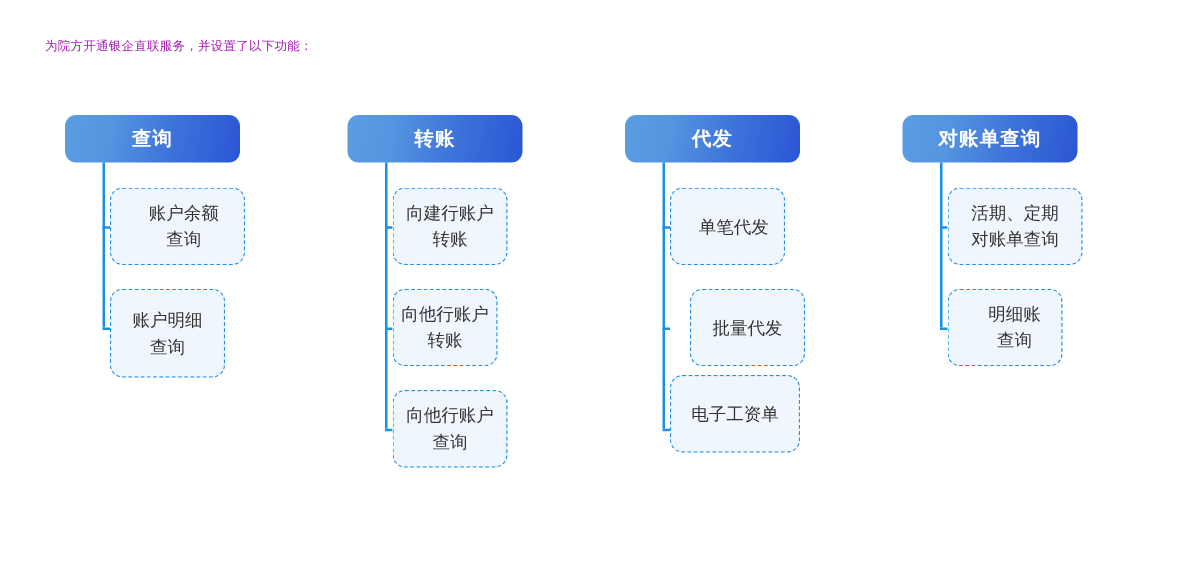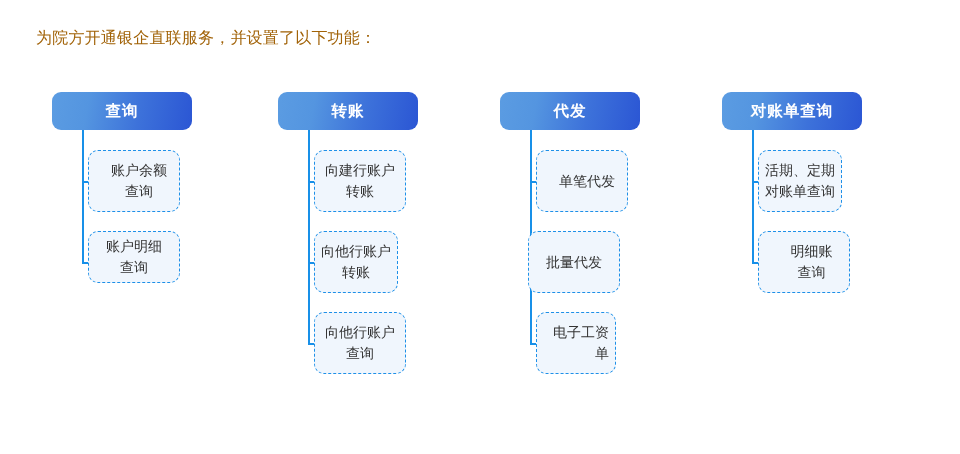--- a/index.html
+++ b/index.html
@@ -21,23 +21,23 @@
     left: 0;
     top: 0;
     width: 960px;
     height: 454px;
   }
 
   .intro-text {
     position: absolute;
     left: 36px;
     top: 28px;
-    font-size: 16px;
+    font-size: 10px;
     line-height: 20px;
-    color: #a16207;
+    color: #a21caf;
     white-space: nowrap;
     letter-spacing: 0.2px;
   }
 
   .column {
     position: absolute;
     top: 92px;
   }
 
   .col-header {
@@ -99,26 +99,26 @@
 </head>
 <body>
 
 <div id="canvas">
   <div class="intro-text">为院方开通银企直联服务，并设置了以下功能：</div>
   <div id="columns-host">
       <div class="column" style="left: 52px;">
         <div class="col-header">查询</div>
         <div class="trunk" style="height: 132px;"></div>
         <div class="stub" style="top: 89px; width: 6px;"></div>
-        <div class="node" style="left: 36px; top: 58px; width: 92px; height: 62px; padding-left: 16px;">
+        <div class="node" style="left: 36px; top: 58px; width: 108px; height: 62px; padding-left: 16px;">
           <span class="label">账户余额
 查询</span>
         </div>
         <div class="stub" style="top: 170px; width: 6px;"></div>
-        <div class="node" style="left: 36px; top: 139px; width: 92px; height: 52px;">
+        <div class="node" style="left: 36px; top: 139px; width: 92px; height: 71px;">
           <span class="label">账户明细
 查询</span>
         </div>
       </div>
       <div class="column" style="left: 278px;">
         <div class="col-header">转账</div>
         <div class="trunk" style="height: 213px;"></div>
         <div class="stub" style="top: 89px; width: 6px;"></div>
         <div class="node" style="left: 36px; top: 58px; width: 92px; height: 62px; justify-content: center;">
           <span class="label">向建行账户
@@ -136,33 +136,33 @@
         </div>
       </div>
       <div class="column" style="left: 500px;">
         <div class="col-header">代发</div>
         <div class="trunk" style="height: 213px;"></div>
         <div class="stub" style="top: 89px; width: 6px;"></div>
         <div class="node" style="left: 36px; top: 58px; width: 92px; height: 62px; padding-left: 16px;">
           <span class="label">单笔代发</span>
         </div>
         <div class="stub" style="top: 170px; width: 6px;"></div>
-        <div class="node" style="left: 28px; top: 139px; width: 92px; height: 62px;">
+        <div class="node" style="left: 52px; top: 139px; width: 92px; height: 62px;">
           <span class="label">批量代发</span>
         </div>
         <div class="stub" style="top: 251px; width: 6px;"></div>
-        <div class="node" style="left: 36px; top: 220px; width: 80px; height: 62px; text-align: right;">
+        <div class="node" style="left: 36px; top: 208px; width: 104px; height: 62px;">
           <span class="label">电子工资单</span>
         </div>
       </div>
       <div class="column" style="left: 722px;">
         <div class="col-header">对账单查询</div>
         <div class="trunk" style="height: 132px;"></div>
         <div class="stub" style="top: 89px; width: 6px;"></div>
-        <div class="node" style="left: 36px; top: 58px; width: 84px; height: 62px;">
+        <div class="node" style="left: 36px; top: 58px; width: 108px; height: 62px;">
           <span class="label">活期、定期
 对账单查询</span>
         </div>
         <div class="stub" style="top: 170px; width: 6px;"></div>
         <div class="node" style="left: 36px; top: 139px; width: 92px; height: 62px; padding-left: 21px;">
           <span class="label">明细账
 查询</span>
         </div>
       </div>
     </div>

